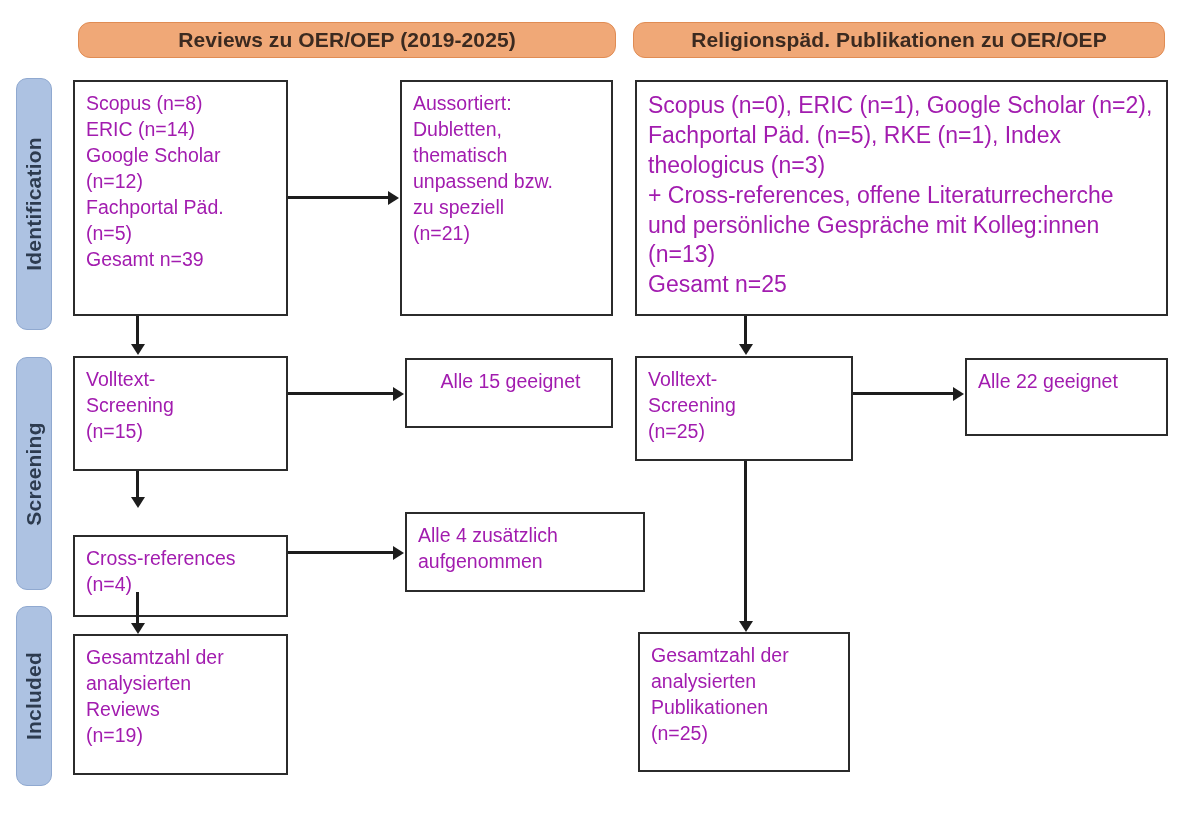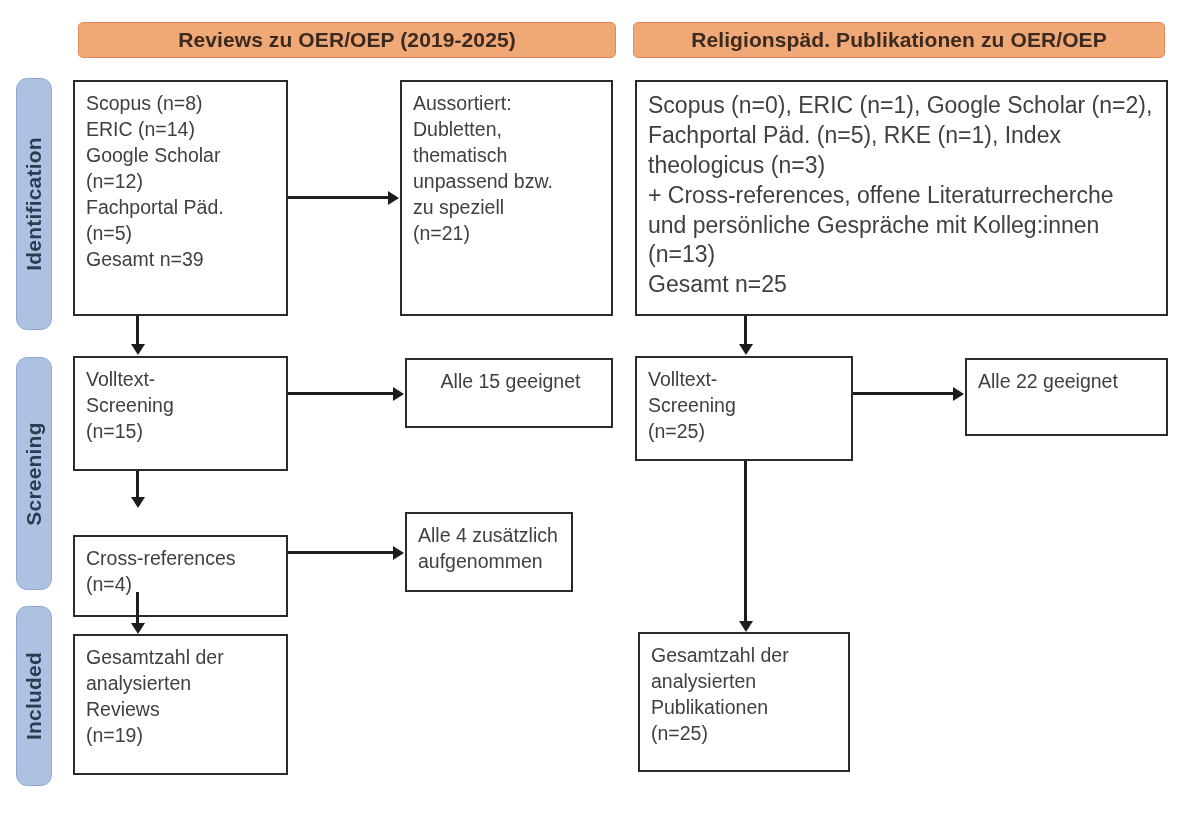--- a/index.html
+++ b/index.html
@@ -14,21 +14,21 @@
     background: #ffffff;
     font-family: "Liberation Sans", sans-serif;
     overflow: hidden;
   }
 
   
   .banner {
     position: absolute;
     background: #f0a877;
     border: 1px solid #e08c54;
-    border-radius: 5px;
+    border-radius: 12px;
     color: #3b2a20;
     font-size: 21px;
     font-weight: bold;
     letter-spacing: 0.1px;
     display: flex;
     align-items: center;
     justify-content: center;
     text-align: center;
     box-sizing: border-box;
   }
@@ -53,21 +53,21 @@
     letter-spacing: 0.2px;
   }
 
   
   .box {
     position: absolute;
     background: #ffffff;
     border: 2.5px solid #2b2b2b;
     box-sizing: border-box;
     padding: 9px 8px 6px 11px;
-    color: #404040;
+    color: #a21caf;
     font-size: 19.5px;
     line-height: 1.33;
     overflow: hidden;
     white-space: pre-line;
   }
   .box.small-text {
     font-size: 23px;
     line-height: 1.3;
   }
 
@@ -146,21 +146,21 @@
 
   <div class="hline" style="left:288px; top:392px; width:105px;"></div>
   <div class="arrow-right" style="left:393px; top:386.5px;"></div>
 
   <div class="vline" style="left:136px; top:471px; height:26px;"></div>
   <div class="arrow-down" style="left:130.5px; top:497px;"></div>
 
   <div class="box" style="left:73px; top:510px; width:215px; height:82px;margin-top:25px;">Cross-references
 (n=4)</div>
 
-  <div class="box" style="left:405px; top:512px; width:168px; height:80px;">Alle 4 zusätzlich
+  <div class="box" style="left:405px; top:512px; width:240px; height:80px;">Alle 4 zusätzlich
 aufgenommen</div>
 
   <div class="hline" style="left:288px; top:551px; width:105px;"></div>
   <div class="arrow-right" style="left:393px; top:545.5px;"></div>
 
   <div class="vline" style="left:136px; top:592px; height:31px;"></div>
   <div class="arrow-down" style="left:130.5px; top:623px;"></div>
 
   <div class="box" style="left:73px; top:634px; width:215px; height:141px;">Gesamtzahl der
 analysierten

